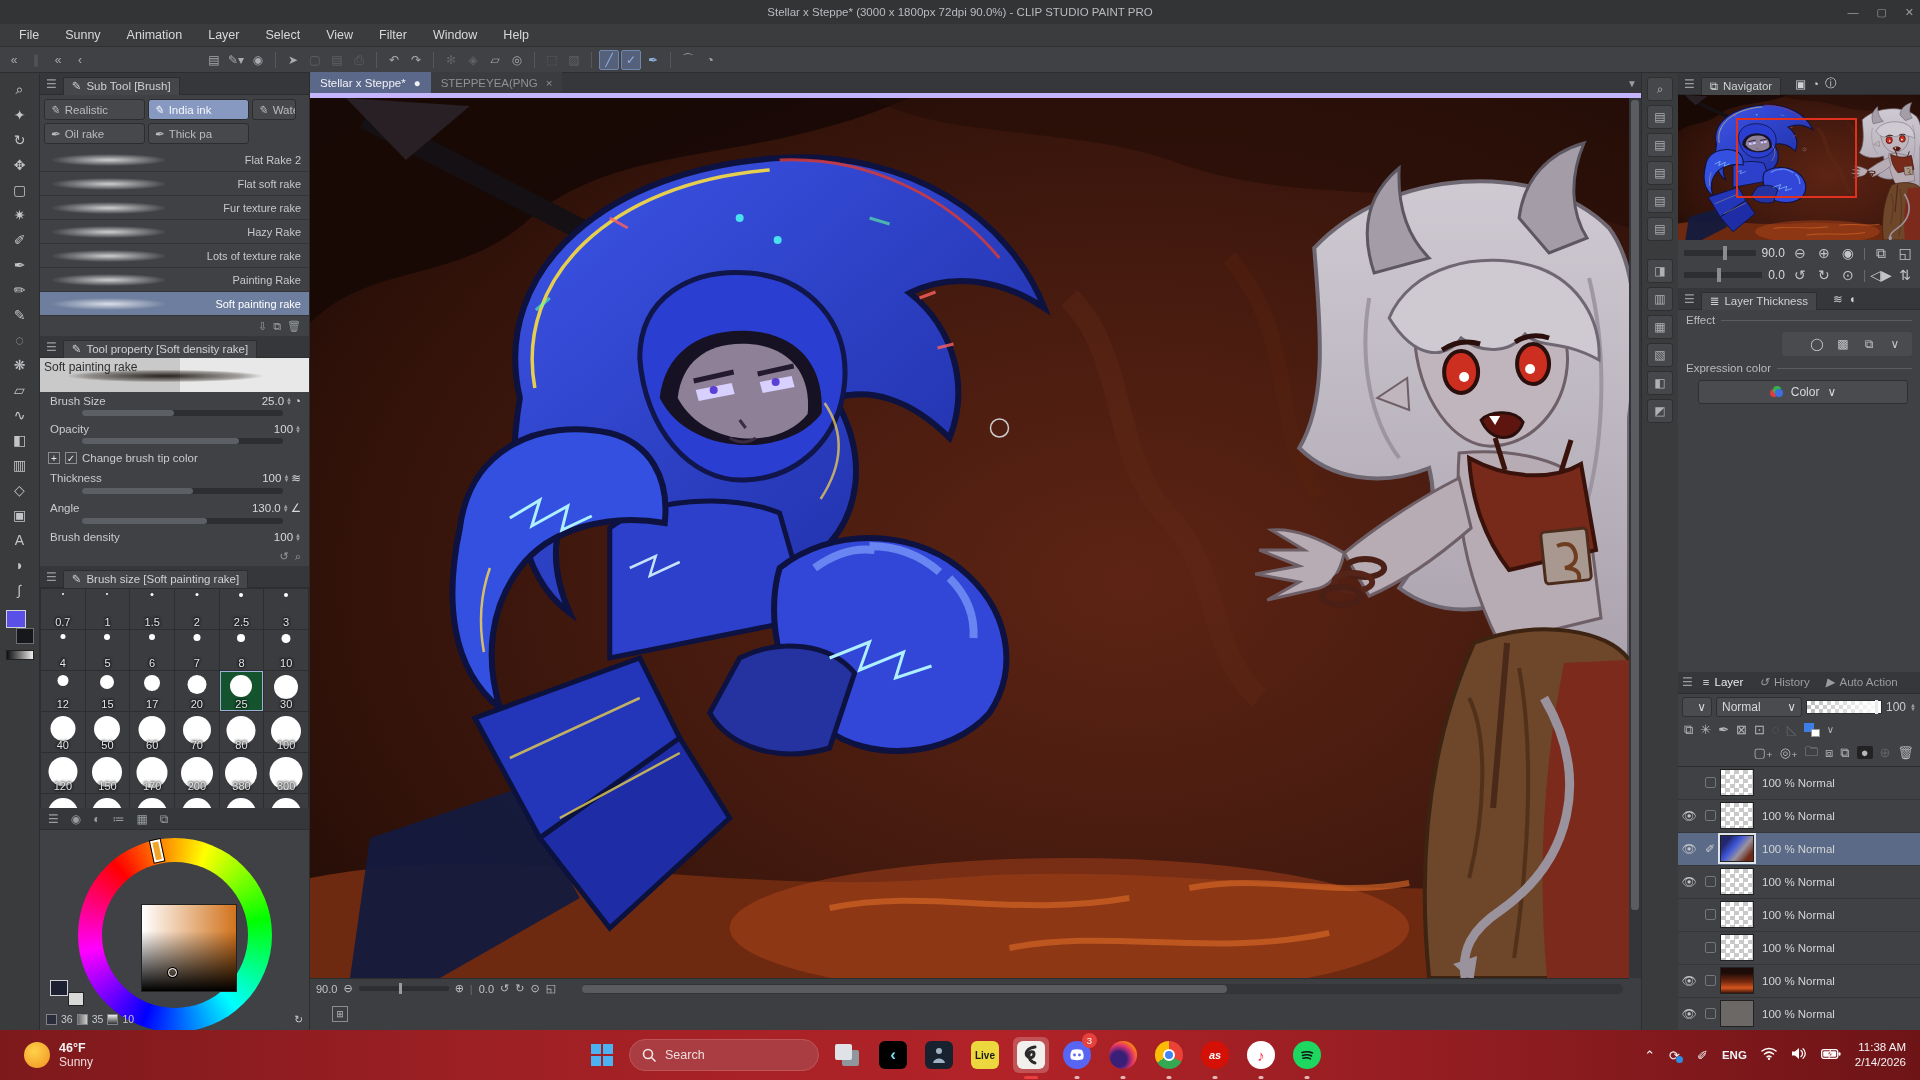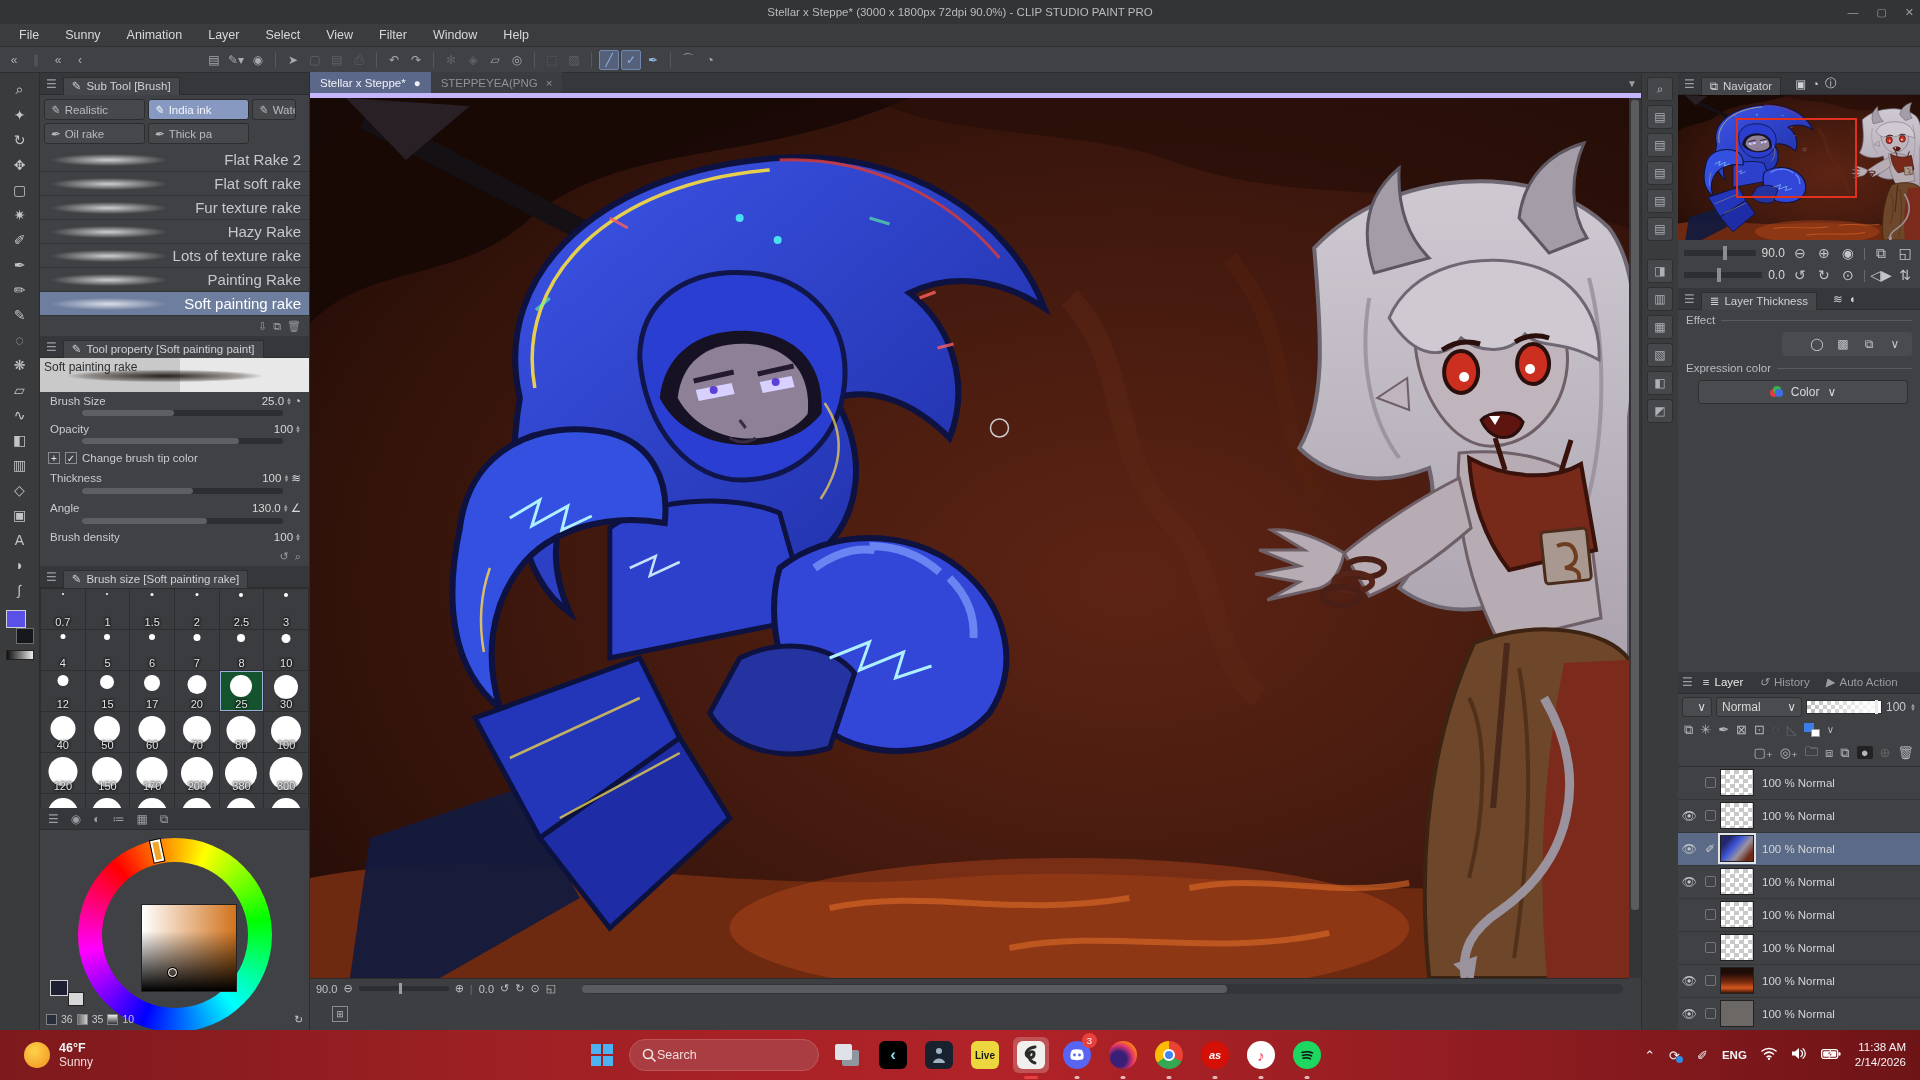--- a/index.html
+++ b/index.html
@@ -27,21 +27,21 @@
   .ministrip{width:28px;height:10px;margin-top:6px;background:linear-gradient(90deg,#111,#777,#eee);border:1px solid #222}
   
   .leftpanels{position:absolute;left:40px;top:73px;width:270px;bottom:50px;background:#3f4144;border-right:1px solid #2b2d2f;display:flex;flex-direction:column}
   .phead{height:22px;background:#35373a;display:flex;align-items:center;gap:6px;padding:0 6px;font-size:11.5px;color:#cfd1d4;border-bottom:1px solid #2b2d2f;flex:none}
   .phead .burger{color:#9a9da0;font-size:12px}
   .ptab{background:#44464a;border:1px solid #2b2d2f;border-bottom:none;height:18px;display:flex;align-items:center;gap:5px;padding:0 8px;margin-top:4px;border-radius:2px 2px 0 0}
   .subtabs{display:flex;flex-wrap:wrap;gap:3px;padding:4px;flex:none}
   .stab{flex:0 0 101px;height:21px;background:#46484c;border:1px solid #2b2d2f;border-radius:3px;display:flex;align-items:center;gap:5px;padding:0 5px;font-size:11.5px;color:#b9bbbe;overflow:hidden;white-space:nowrap}
   .stab.on{background:#8799c0;color:#f4f6fa}
   .brushlist{flex:none}
-  .brow{height:24px;display:flex;align-items:center;justify-content:flex-end;padding-right:8px;border-bottom:1px solid #323436;font-size:15px;color:#c6c8cb;position:relative;background:#3f4144}
+  .brow{height:24px;display:flex;align-items:center;justify-content:flex-end;padding-right:8px;border-bottom:1px solid #323436;font-size:11px;color:#c6c8cb;position:relative;background:#3f4144}
   .brow .strokeimg{position:absolute;left:4px;top:3px;width:130px;height:18px;background:radial-gradient(ellipse 60% 45% at 50% 50%,rgba(255,255,255,.75),rgba(255,255,255,.15) 60%,transparent 75%)}
   .brow.on{background:#6e7e9e;color:#fff}
   .pfoot{height:20px;display:flex;align-items:center;justify-content:flex-end;gap:6px;padding:0 8px;color:#9a9da0;font-size:11px;flex:none}
   .prev{height:34px;margin:0;background:linear-gradient(90deg,#c9c9c9 0 52%,#e8e8e8 52%);position:relative;flex:none}
   .prev .lbl{position:absolute;left:4px;top:2px;color:#2d2f31;font-size:12px}
   .prev .strk{position:absolute;left:10px;top:8px;width:230px;height:20px;background:radial-gradient(ellipse 55% 40% at 50% 50%,rgba(20,15,10,.9),rgba(30,22,15,.35) 60%,transparent 78%)}
   .tprow{padding:3px 8px 0 10px;flex:none}
   .tprow .r1{display:flex;align-items:center;justify-content:space-between;font-size:11.5px;color:#c9cbce}
   .tprow .val{display:flex;align-items:center;gap:2px;color:#d6d8da}
   .spin{display:inline-flex;flex-direction:column;line-height:4px;font-size:6px;color:#9a9da0}
@@ -146,21 +146,21 @@
   
   .taskbar{position:absolute;left:0;bottom:0;right:0;height:50px;
     background:linear-gradient(90deg,#7d191c,#9e2024 26%,#b22328 52%,#921d21 76%,#6e1417);
     display:flex;align-items:center}
   .weather{display:flex;align-items:center;gap:9px;margin-left:24px;color:#f2f3f5}
   .sun{width:26px;height:26px;border-radius:50%;background:radial-gradient(circle at 40% 35%,#ffd24a,#f09020)}
   .weather .t1{font-size:12.5px;font-weight:bold}
   .weather .t2{font-size:12px;color:#f0d9da}
   .tbcenter{position:absolute;left:585px;display:flex;align-items:center;gap:10px}
   .startbtn{width:34px;height:34px;display:flex;align-items:center;justify-content:center}
-  .searchpill{width:190px;height:32px;border-radius:16px;background:#aa3d42;border:1px solid #bd5458;display:flex;align-items:center;padding:0 12px}
+  .searchpill{width:190px;height:32px;border-radius:16px;background:#aa3d42;border:1px solid #bd5458;display:flex;align-items:center;gap:8px;padding:0 12px}
   .searchpill input{background:transparent;border:none;outline:none;color:#f5e8e8;font-size:12.5px;width:120px;font-family:"Liberation Sans",sans-serif}
   .searchpill input::placeholder{color:#f0dcdc}
   .appico{width:36px;height:36px;border-radius:6px;position:relative;display:flex;align-items:center;justify-content:center}
   .appico .dotu{position:absolute;left:50%;transform:translateX(-50%);bottom:-6px;width:5px;height:3px;border-radius:2px;background:#e3b6b8}
   .appico.active{background:rgba(255,255,255,.22)}
   .appico.active .dotu{width:14px;background:#e84040}
   .glyphico{width:28px;height:28px;border-radius:6px;display:flex;align-items:center;justify-content:center;font-weight:bold}
   .badge{position:absolute;top:-4px;right:-2px;min-width:15px;height:15px;border-radius:8px;background:#e8413c;color:#fff;font-size:9.5px;display:flex;align-items:center;justify-content:center;padding:0 3px}
   .tray{position:absolute;right:14px;display:flex;align-items:center;gap:14px;color:#f2f3f5}
   .tray .eng{font-size:11.5px;font-weight:bold}
@@ -423,21 +423,21 @@
   <div class="pfoot">
     <span>⇩</span>
     <span>⧉</span>
     <span>🗑</span>
   </div>
 
   <div class="phead">
     <span class="burger">☰</span>
     <span class="ptab">
         <span>✎</span>
-      <span>Tool property [Soft painting paint]</span>
+      <span>Tool property [Soft density rake]</span>
       </span>
   </div>
   <div class="prev">
     <span class="lbl">Soft painting rake</span>
     <span class="strk"></span>
   </div>
   <div class="tprow">
     <div class="r1">
         <span>Brush Size</span>
       <span class="val">

